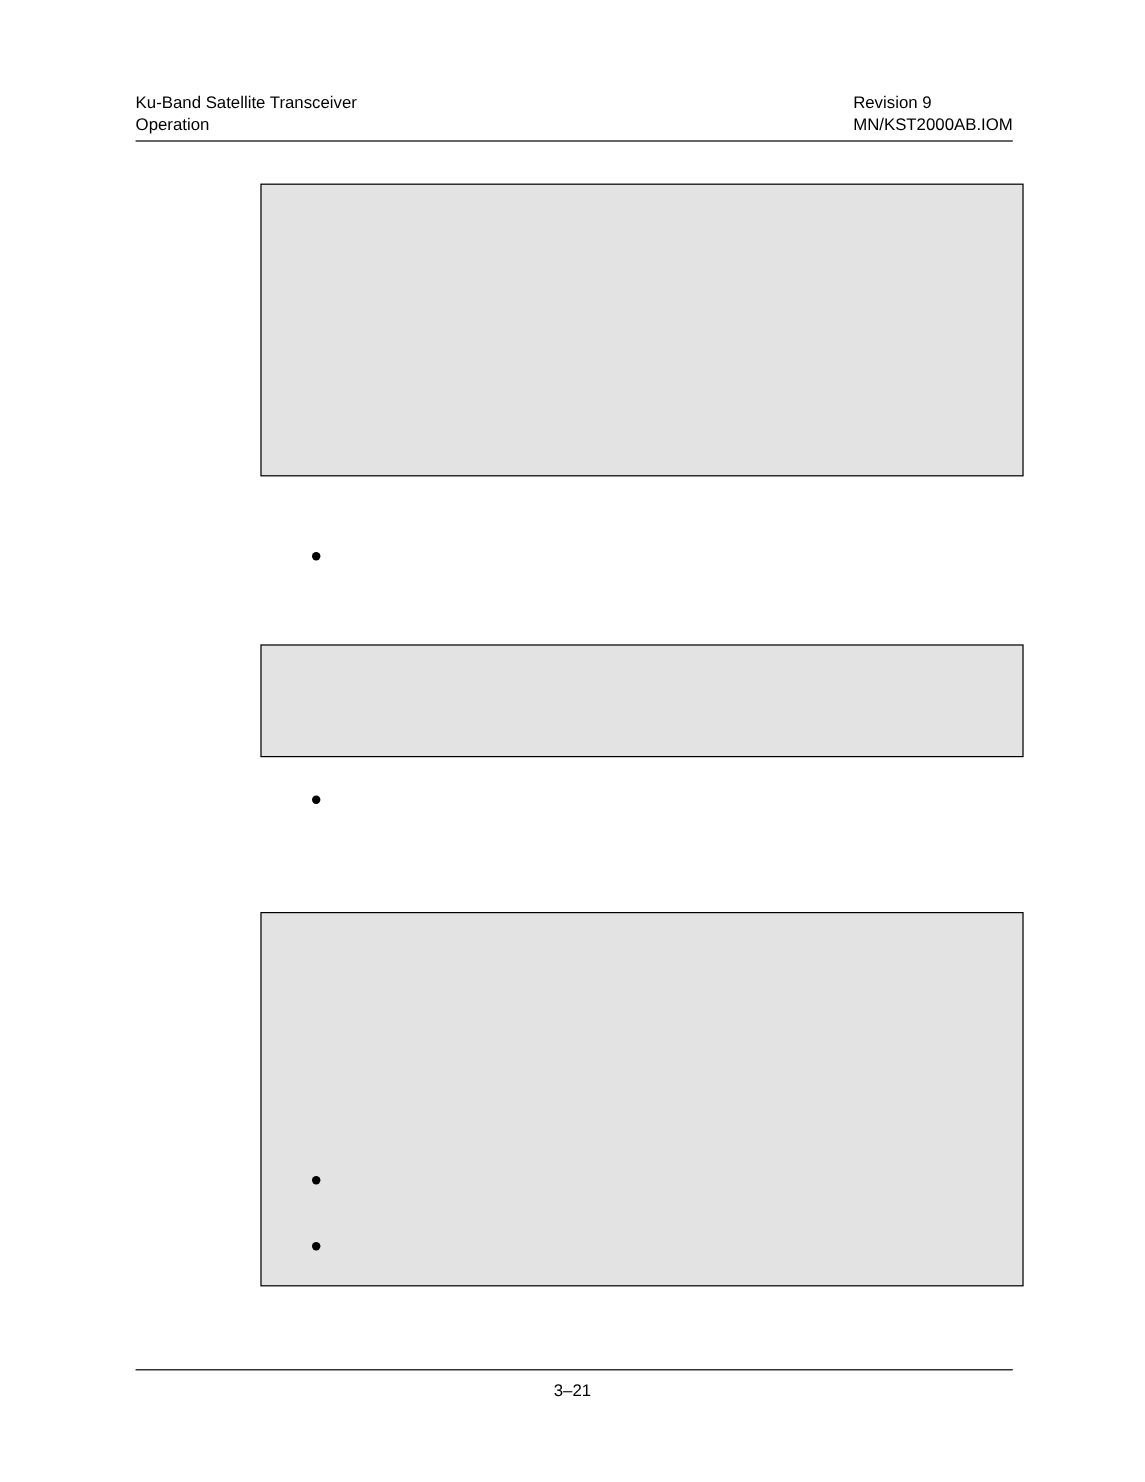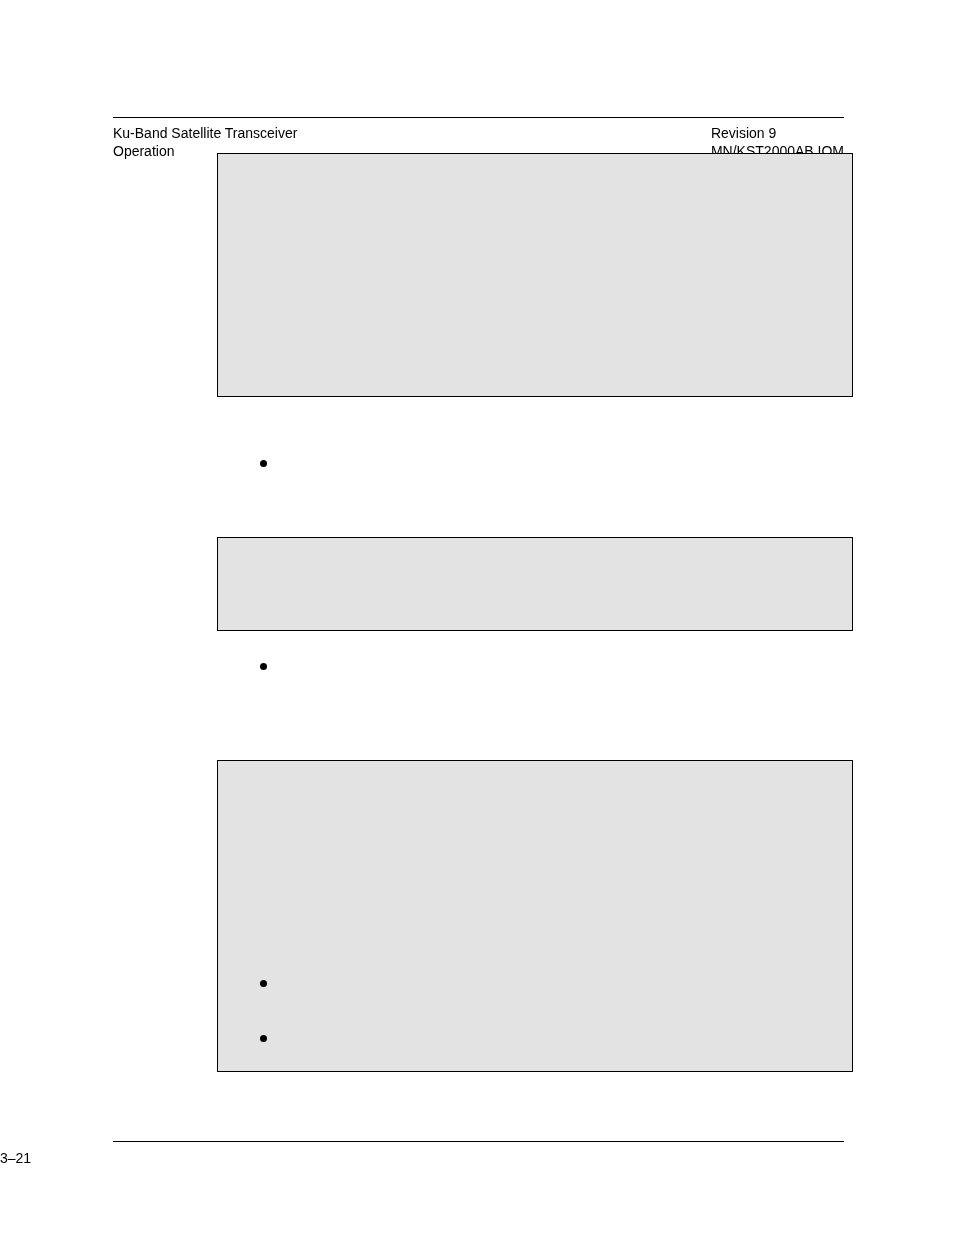--- a/index.html
+++ b/index.html
@@ -15,21 +15,21 @@
     .header-row {
       position: absolute;
       top: 76px;
       left: 113px;
       right: 110px;
       display: flex;
       justify-content: space-between;
       font-size: 14px;
       line-height: 1.3;
     }
-    .hl, .hr { white-space: pre; margin-top: 48px; }
+    .hl, .hr { white-space: pre; }
     .hr { text-align: left; }
     .rule-top {
       position: absolute;
       top: 117px;
       left: 113px;
       right: 110px;
       height: 0;
       border-top: 1px solid #000;
     }
     .box {
@@ -54,20 +54,21 @@
       top: 1141px;
       left: 113px;
       right: 110px;
       height: 0;
       border-top: 1px solid #000;
     }
     .pagenum {
       position: absolute;
       top: 1150px;
       left: 0; right: 0;
+      text-align: center;
       font-size: 14px;
     }
   </style>
 </head>
 <body>
 
 <div class="page">
   <div class="header-row">
     <div class="hl"><span>Ku-Band Satellite Transceiver</span>
 <span>Operation</span></div>

